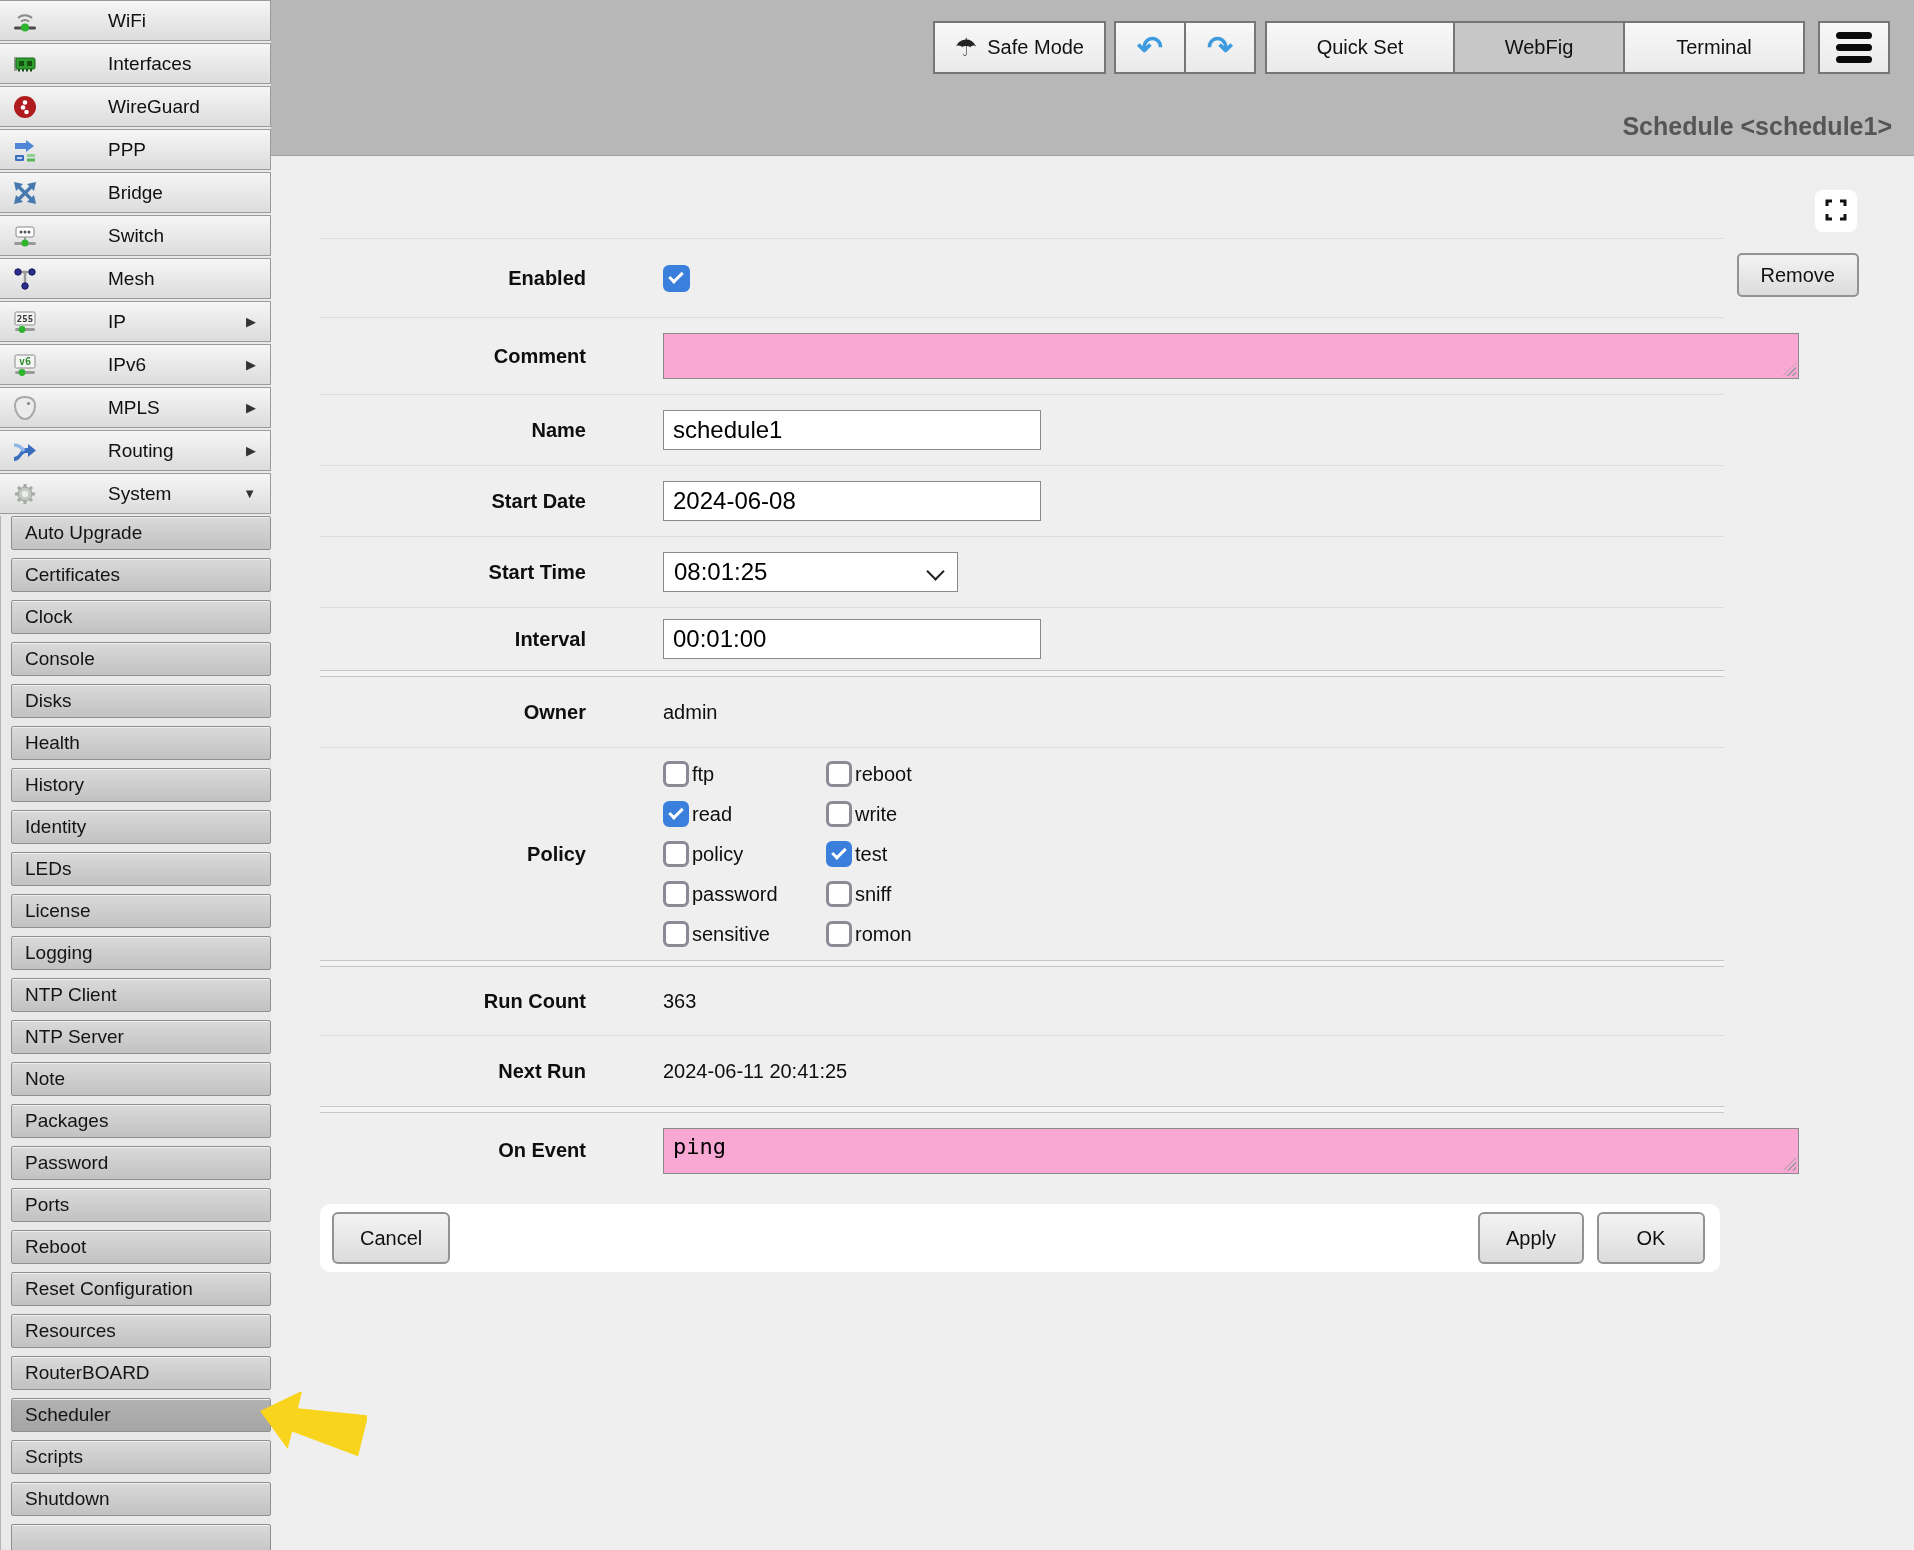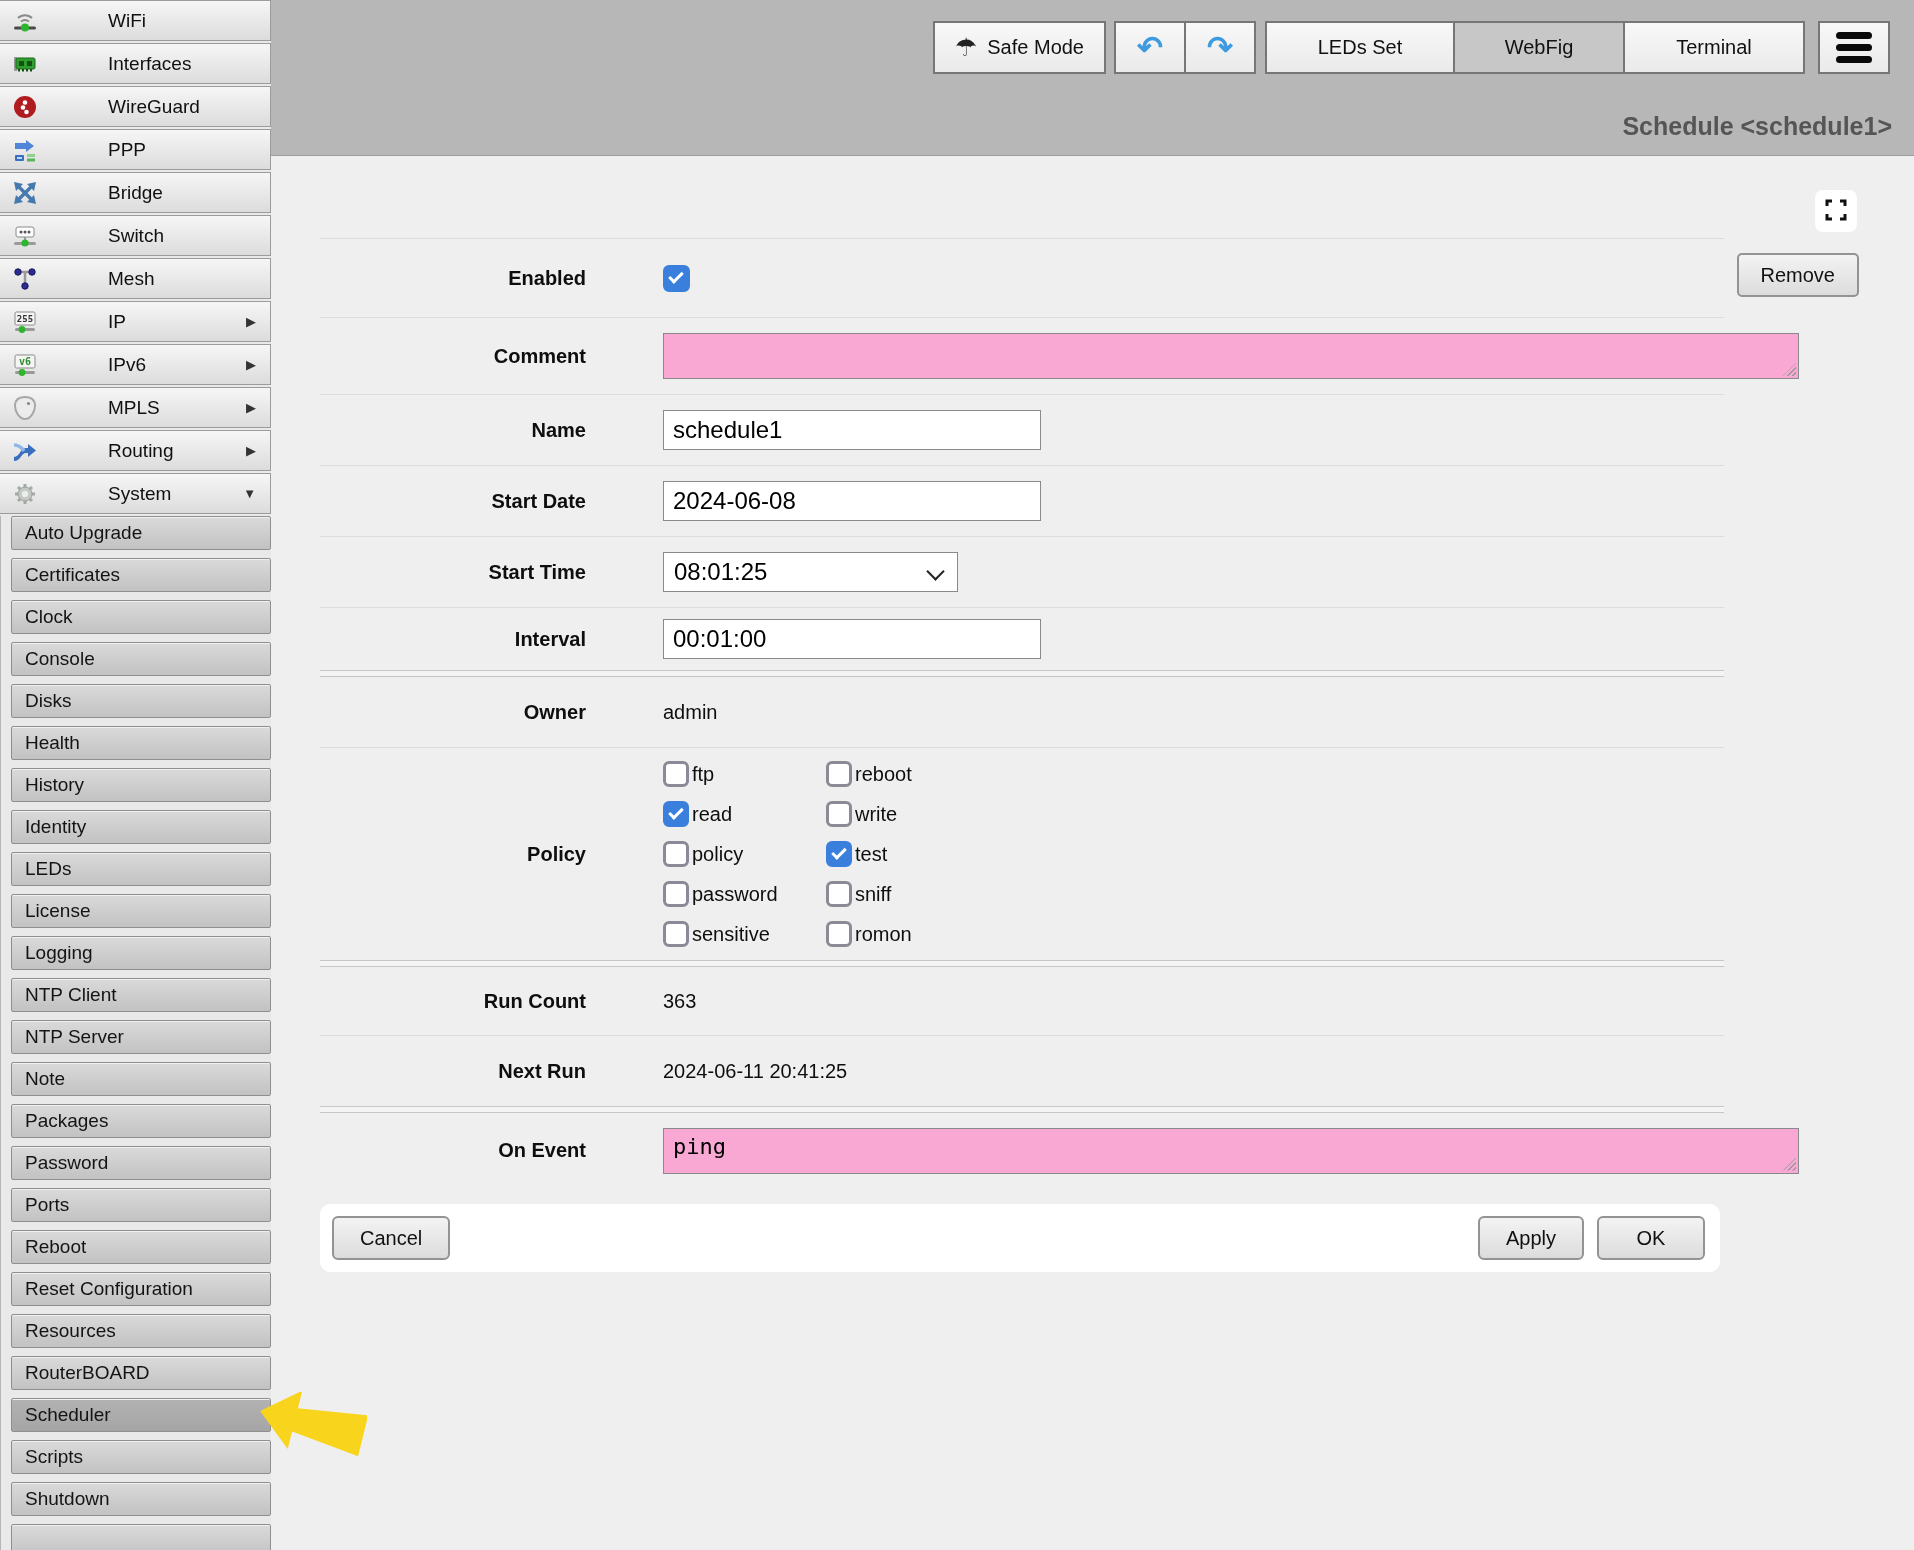--- a/index.html
+++ b/index.html
@@ -81,21 +81,21 @@
   
   .fullscreen-btn{position:absolute;right:57px;top:190px;width:42px;height:42px;background:#fff;
                   border:none;border-radius:8px;display:flex;align-items:center;justify-content:center;cursor:pointer;}
   .remove-btn{position:absolute;right:55px;top:253px;height:44px;padding:0 22px;
               border:2px solid #939393;border-radius:5px;background:linear-gradient(#f3f3f3,#dcdcdc);
               font-size:20px;color:#111;font-family:inherit;cursor:pointer;}
 
   
   .actionbar{position:absolute;left:320px;top:1204px;width:1400px;height:68px;background:#fff;
              border-radius:10px;display:flex;align-items:center;box-sizing:border-box;}
-  .btn{height:44px;padding:8px 26px;border:2px solid #939393;border-radius:6px;
+  .btn{height:52px;padding:8px 26px;border:2px solid #939393;border-radius:6px;
        background:linear-gradient(#f3f3f3,#dcdcdc);font-size:20px;color:#111;
        font-family:inherit;cursor:pointer;}
   .btn.cancel{margin-left:12px;}
   .btn.apply{margin-left:auto;}
   .btn.ok{margin-left:13px;margin-right:15px;min-width:108px;}
 
   .hl-arrow{position:absolute;left:255px;top:1392px;pointer-events:none;}
 </style>
 </head>
 <body>
@@ -109,21 +109,21 @@
       <span class="umbrella">☂</span>
       <span>Safe Mode</span>
     </button>
     <button class="tbtn undo" style="margin-left:8px">
       <span>↶</span>
     </button>
     <button class="tbtn redo">
       <span>↷</span>
     </button>
     <button class="tbtn qset">
-      <span>LEDs Set</span>
+      <span>Quick Set</span>
     </button>
     <button class="tbtn webfig">
       <span>WebFig</span>
     </button>
     <button class="tbtn term">
       <span>Terminal</span>
     </button>
     <button class="tbtn menu">
       <span class="bars">
         <span class="bar"></span>

